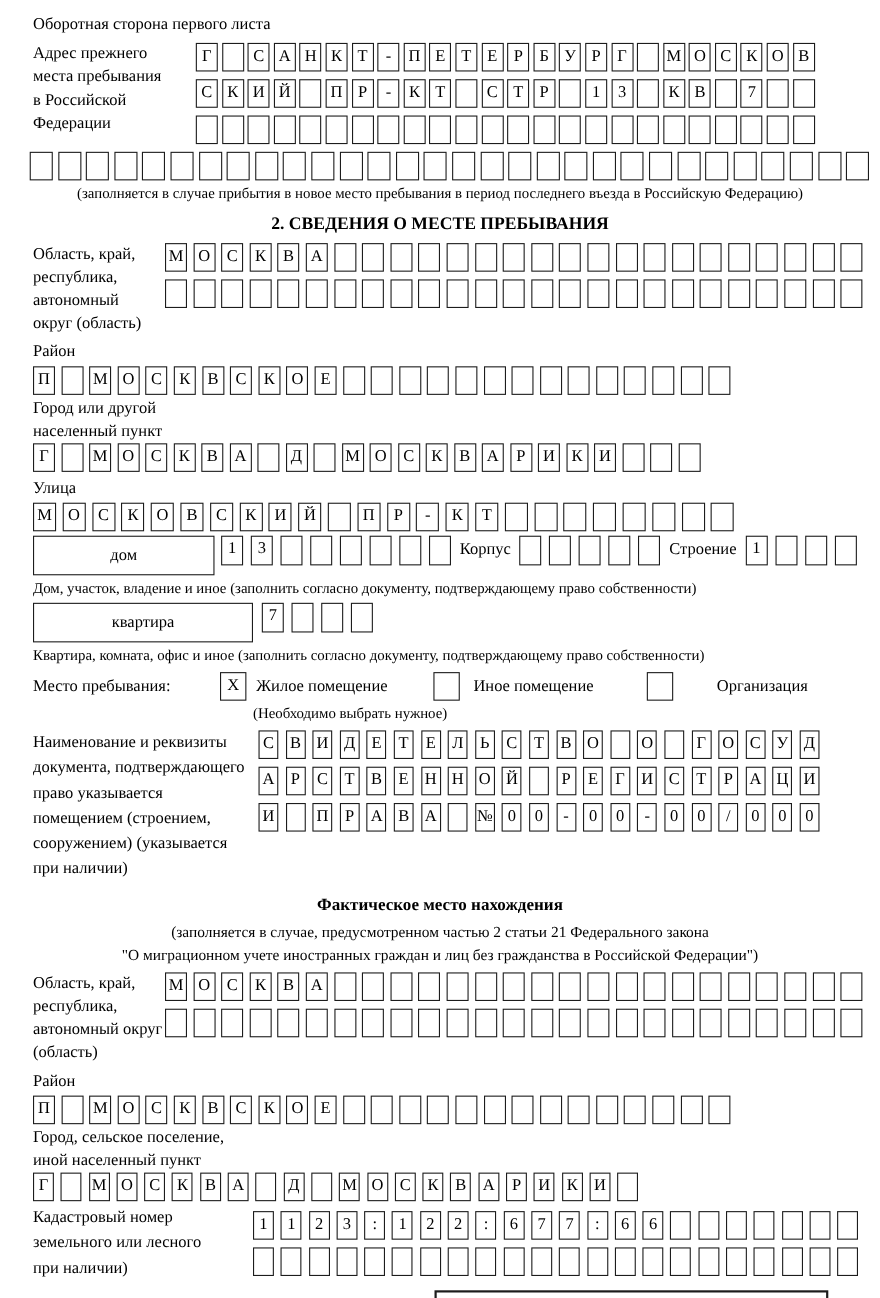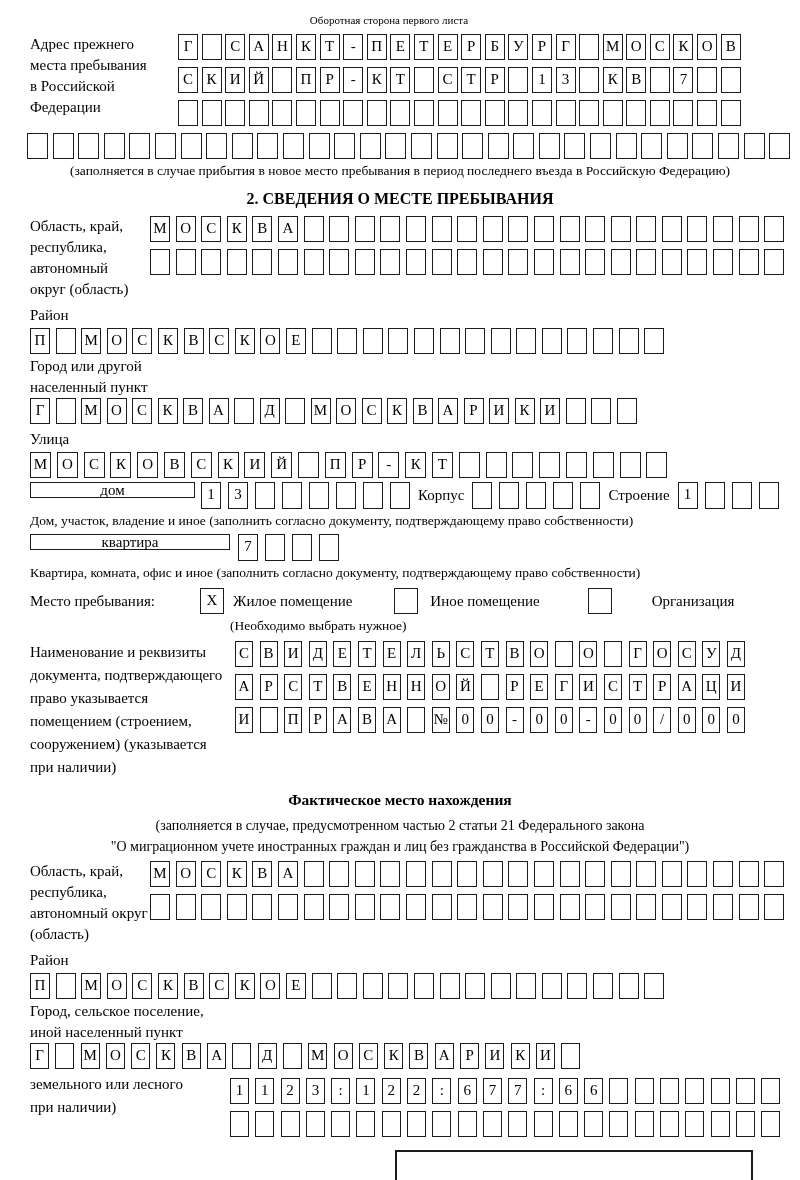--- a/index.html
+++ b/index.html
@@ -4,21 +4,21 @@
 <style>
   * { margin:0; padding:0; box-sizing:border-box; }
   html,body { background:#ffffff; }
   body {
     width:800px; height:1180px; overflow:hidden;
     font-family:"Liberation Serif","DejaVu Serif",serif;
     color:#000; font-size:15px;
   }
   .page { position:relative; width:800px; height:1180px; padding:14px 30px 0 30px; }
 
-  .header-note { text-align:center; padding-right:22px; font-size:11px; }
+  .header-note { text-align:left; padding-right:22px; font-size:15px; }
 
   .frow { display:flex; align-items:flex-start; }
   .lcol { flex:none; font-size:15px; line-height:21px; }
   .w148 { width:148px; } .w120 { width:120px; } .w205 { width:205px; } .w200 { width:200px; }
   .bcol { flex:none; }
 
   .br { display:flex; flex:none; }
   .br .cell {
     flex:none; border:1.8px solid #1c1c1c; height:26px;
     text-align:center; font-size:15px; line-height:22px; background:#fff;
@@ -35,21 +35,21 @@
   .mt2 { margin-top:2px;flex-direction:column; } .mt4 { margin-top:4px; } .mt6 { margin-top:6px; } .mt8 { margin-top:8px; }
   .rowgap > .br { margin-bottom:7px; }
 
   .cap { font-size:13.5px; line-height:18px; margin-top:3px; }
   .center { text-align:center; }
 
   .title-main { text-align:center; font-weight:bold; font-size:16px; margin:10px 0 8px 0; }
   .title-sub  { text-align:center; font-weight:bold; font-size:15.5px; margin:12px 0 6px 0; }
 
   .field-rect {
-    flex:none; border:1.8px solid #1c1c1c; height:16px;
+    flex:none; border:1.8px solid #1c1c1c; height:36px;
     display:flex; align-items:center; justify-content:center; font-size:15px; background:#fff;
   }
   .w165 { width:165px; }
   .inline-label { flex:none; font-size:15px; line-height:27px; padding:0 8px; }
 
   .stay { align-items:center; margin-top:6px; }
   .stay .txt { font-size:15px; }
   .chk {
     flex:none; width:24px; height:26px; border:1.8px solid #1c1c1c;
     text-align:center; font-size:15px; line-height:23px; background:#fff;
@@ -609,20 +609,21 @@
         <span class="cell">Р</span>
         <span class="cell">И</span>
         <span class="cell">К</span>
         <span class="cell">И</span>
         <span class="cell"></span>
       </div>
   </div>
 
   <div class="frow mt4">
     <div class="lcol w200" style="line-height:23px;">
+      <div>Кадастровый номер</div>
       <div>земельного или лесного</div>
       <div>при наличии)</div>
     </div>
     <div class="bcol rowgap" style="margin-top:5px;">
       <div class="br br-h">
           <span class="cell">1</span>
           <span class="cell">1</span>
           <span class="cell">2</span>
           <span class="cell">3</span>
           <span class="cell">:</span>

